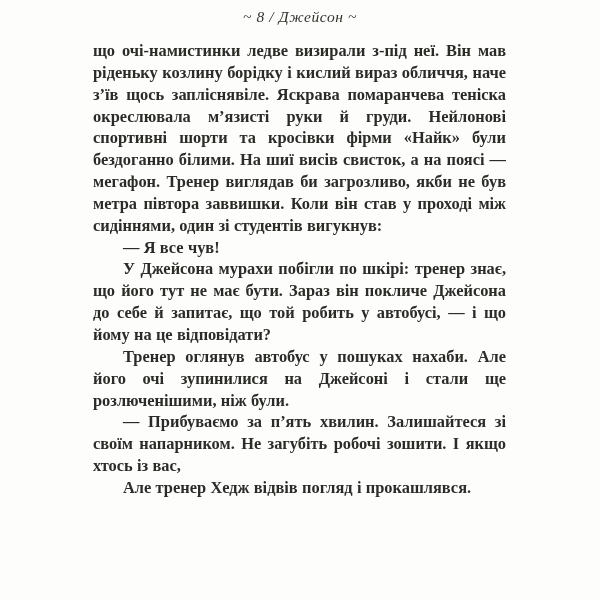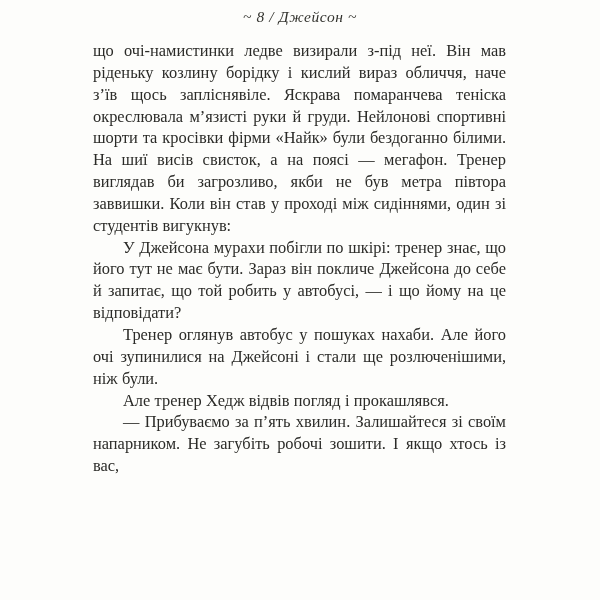--- a/index.html
+++ b/index.html
@@ -41,36 +41,38 @@
   .para {
     margin: 0;
     text-align: justify;
     text-justify: inter-word;
     font-size: 16.4px;
     line-height: 21.85px;
     color: #2b2b28;
     text-indent: 30px;
     hyphens: manual;
     word-spacing: 0.2px;
+    font-weight: bold;
   }
   .para.run-on {
     text-indent: 0;
   }
   .para:last-child {
     
   }
 </style>
 </head>
 <body>
 
 <div class="page">
 
   <div class="running-header">~ 8 / Джейсон ~</div>
 
   <div class="body-block">
     <p class="para run-on">що очі-намистинки ледве визирали з-під неї. Він мав рiденьку козлину борідку і кислий вираз обличчя, наче з’їв щось запліснявіле. Яскрава помаранчева теніска окреслювала м’язисті руки й груди. Нейлонові спортивні шорти та кросівки фірми «Найк» були бездоганно білими. На шиї висів свисток, а на поясі — мегафон. Тренер виглядав би загрозливо, якби не був метра півтора заввишки. Коли він став у проході між сидіннями, один зі студентів вигукнув:</p>
+    <p class="para">— Я все чув!</p>
     <p class="para">У Джейсона мурахи побігли по шкірі: тренер знає, що його тут не має бути. Зараз він покличе Джейсона до себе й запитає, що той робить у автобусі, — і що йому на це відповідати?</p>
     <p class="para">Тренер оглянув автобус у пошуках нахаби. Але його очі зупинилися на Джейсоні і стали ще розлюченішими, ніж були.</p>
+    <p class="para">— Прибуваємо за п’ять хвилин. Залишайтеся зі своїм напарником. Не загубіть робочі зошити. І якщо хтось із вас,</p>
     <p class="para">Але тренер Хедж відвів погляд і прокашлявся.</p>
-    <p class="para">— Прибуваємо за п’ять хвилин. Залишайтеся зі своїм напарником. Не загубіть робочі зошити. І якщо хтось із вас,</p>
   </div>
 
 </div>
 
 </body></html>

